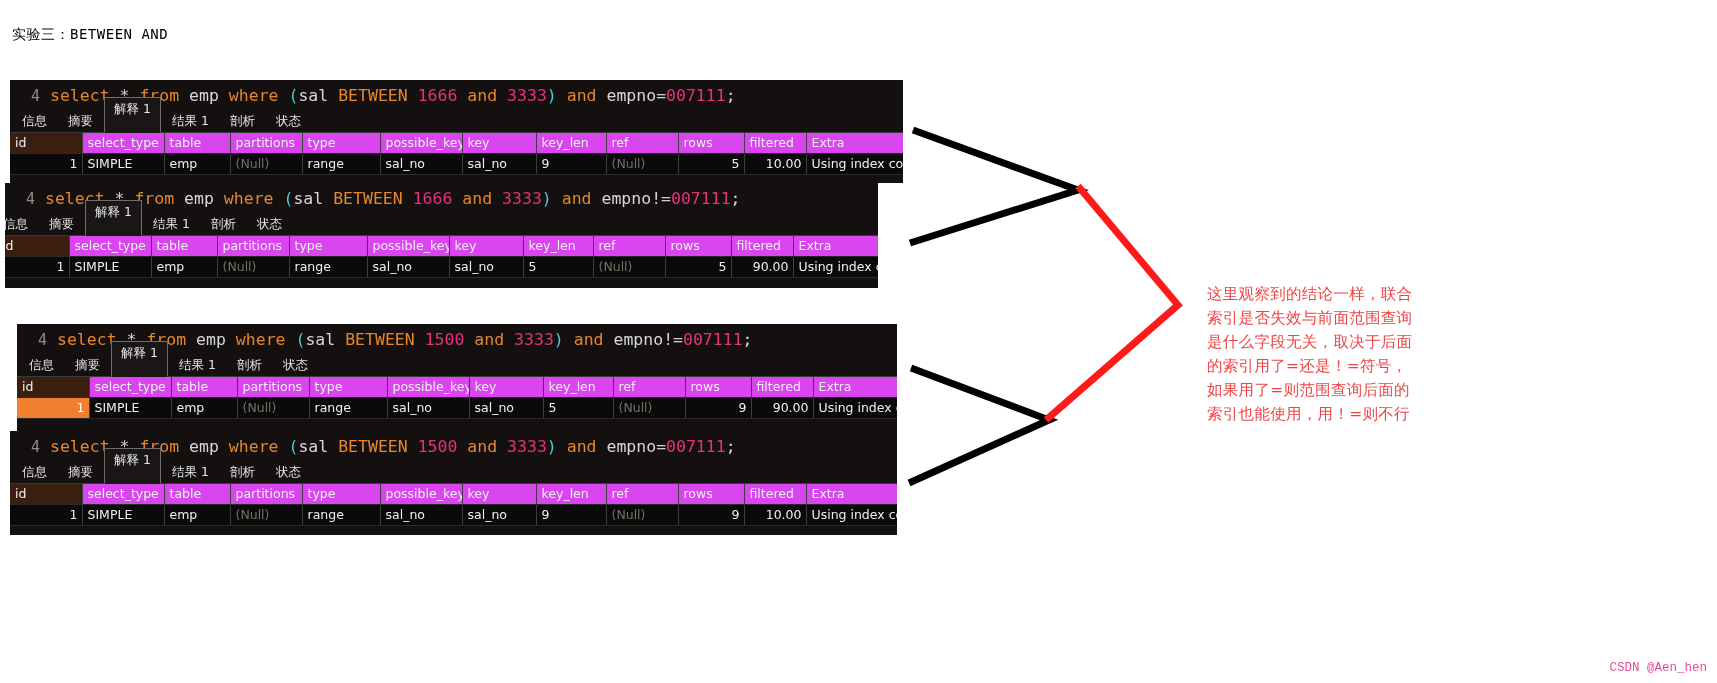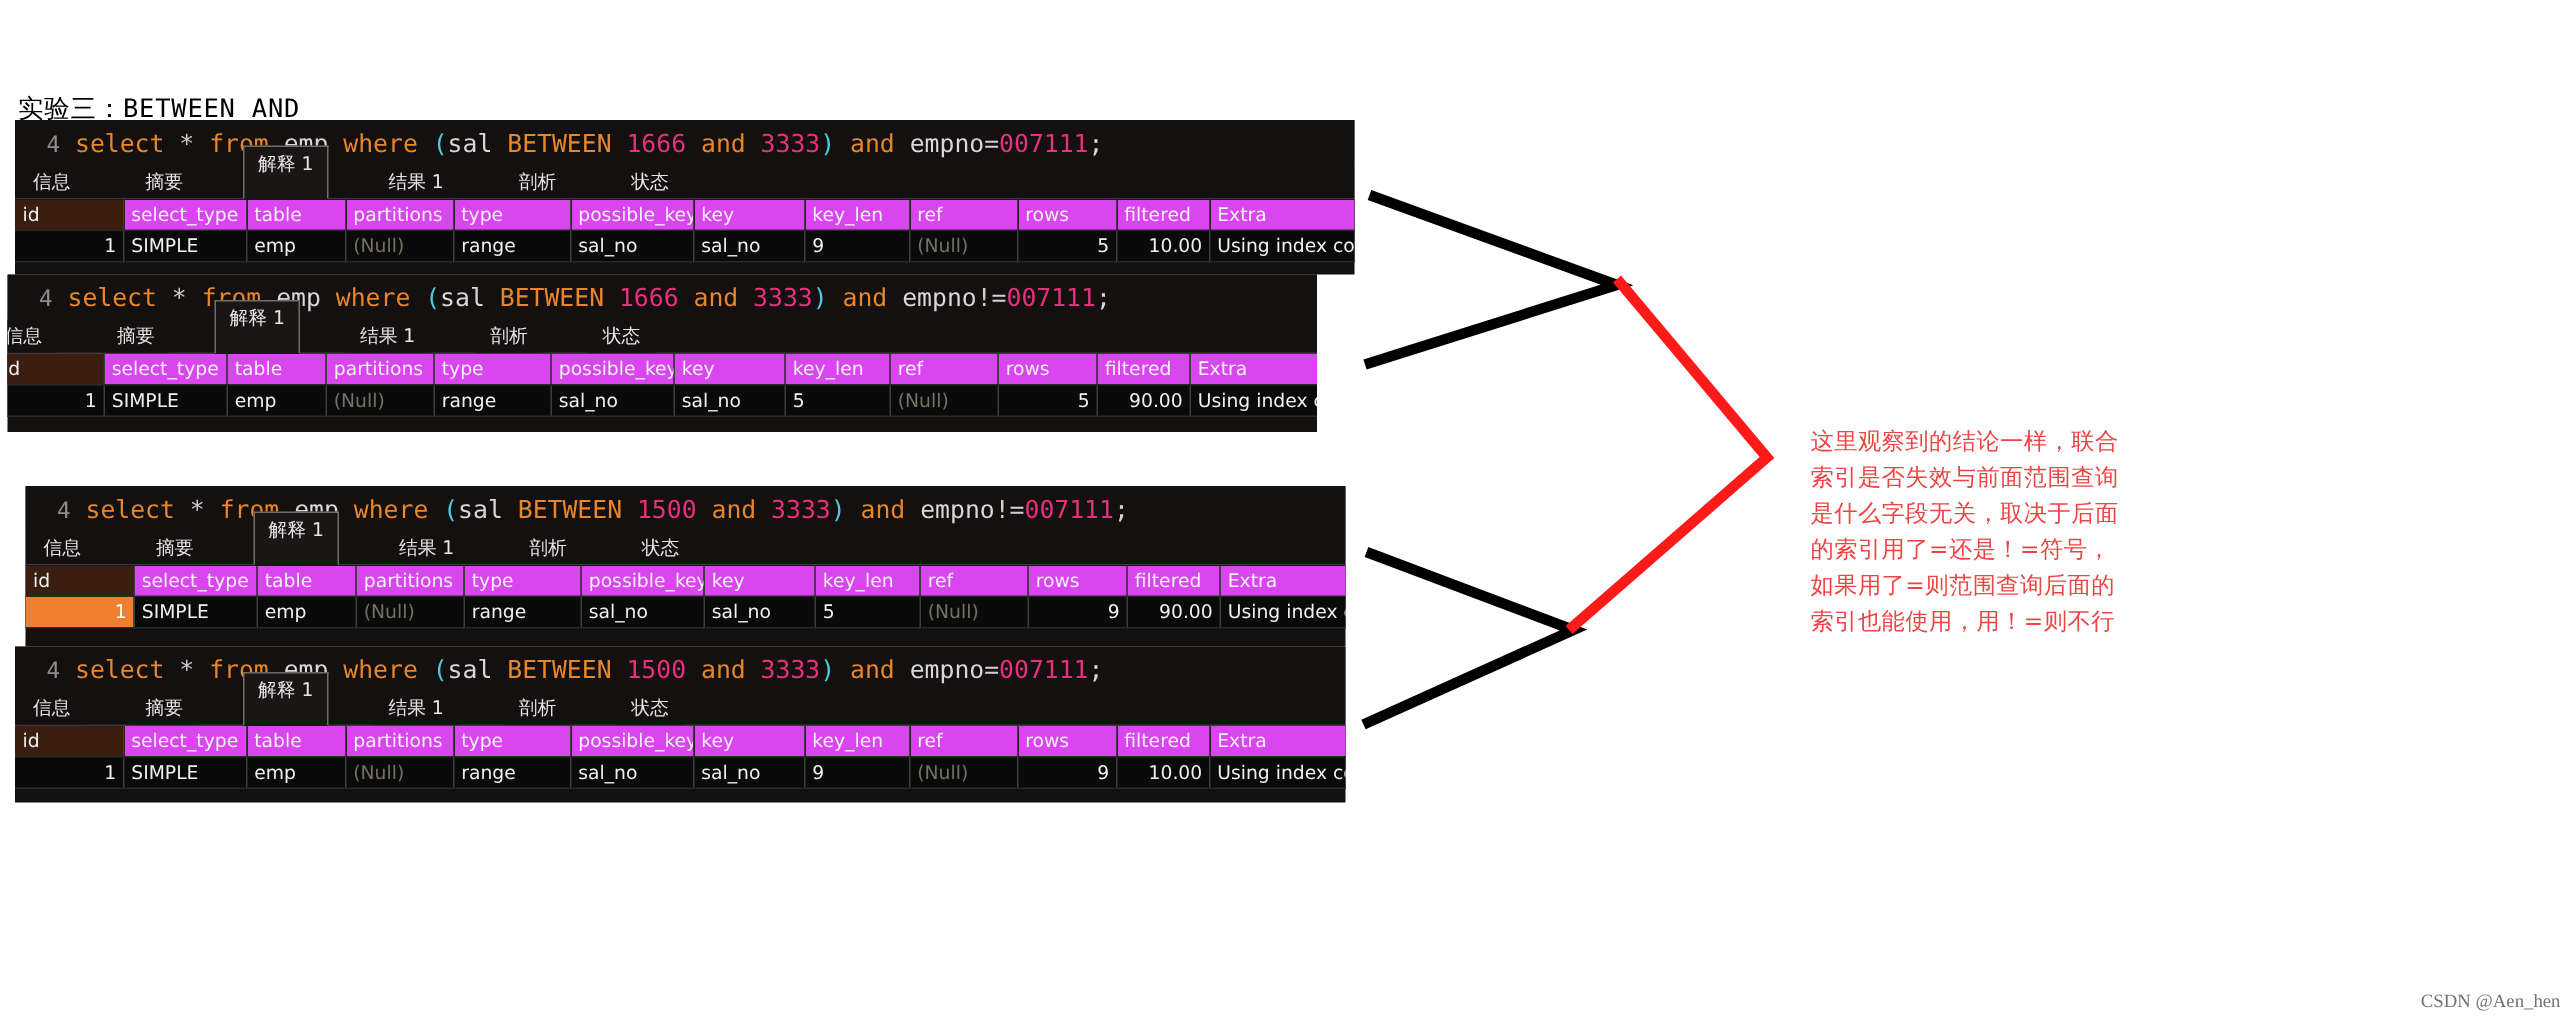--- a/index.html
+++ b/index.html
@@ -11,26 +11,25 @@
     width: 1717px;
     height: 683px;
     position: relative;
     font-family: "Liberation Sans", sans-serif;
     overflow: hidden;
   }
   .page-title {
     position: absolute;
     left: 12px;
     top: 26px;
-    font-size: 17px;
+    font-size: 14px;
     color: #000000;
     font-family: "DejaVu Sans Mono", monospace;
     letter-spacing: 0.5px;
     white-space: nowrap;
-    margin-top: 35px;
   }
 
   
   .panel {
     position: absolute;
     background: #13100f;
     overflow: hidden;
   }
   .code-line {
     background: #13100f;
@@ -61,21 +60,20 @@
 
   
   .tabs {
     display: flex;
     align-items: flex-end;
     background: #13100f;
     height: 22px;
     padding-left: 2px;
     border-bottom: 1px solid #3a3a3a;
     box-sizing: border-box;
-    gap: 29px;
   }
   .tab {
     font-size: 12.5px;
     color: #e6e6e6;
     padding: 2px 9px 3px 9px;
     line-height: 15px;
     white-space: nowrap;
     background: #13100f;
     border: 1px solid transparent;
     margin-right: 1px;
@@ -127,23 +125,23 @@
     color: #ef4444;
     font-size: 15.5px;
     line-height: 24px;
     font-family: "DejaVu Sans", sans-serif;
     letter-spacing: 0.3px;
   }
   .watermark {
     position: absolute;
     right: 10px;
     bottom: 8px;
-    color: #737373;
+    color: #ec4899;
     font-size: 12.5px;
-    font-family: Liberation Serif, serif;
+    font-family: Liberation Mono, monospace;
     margin-top: 44px;
   }
   svg.connectors {
     position: absolute;
     left: 0;
     top: 0;
     width: 1717px;
     height: 683px;
     pointer-events: none;
   }

